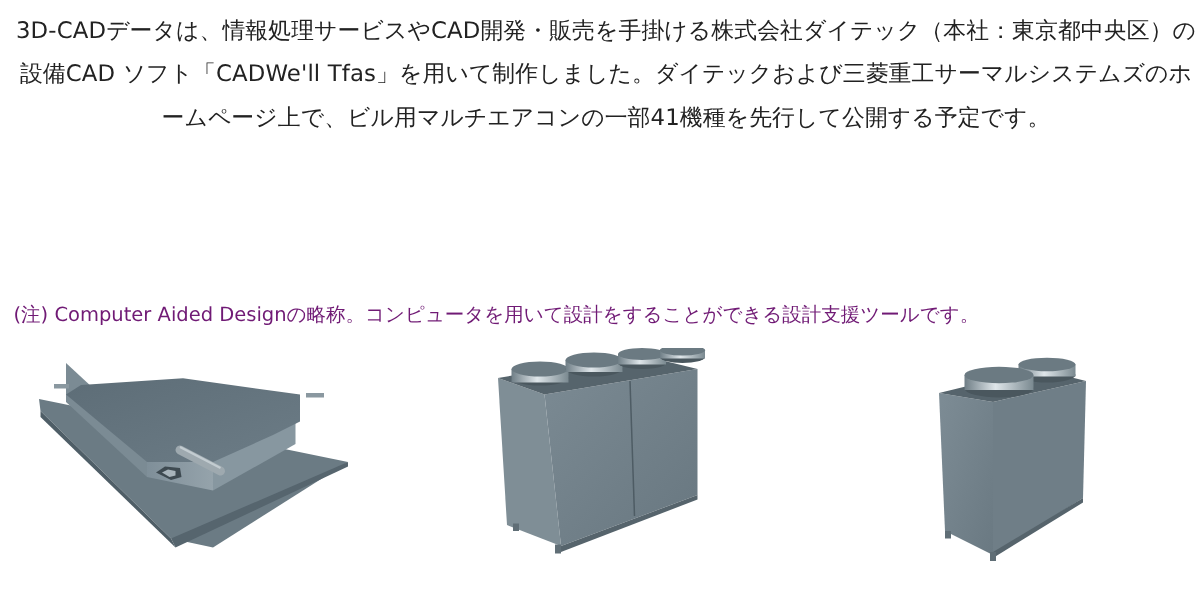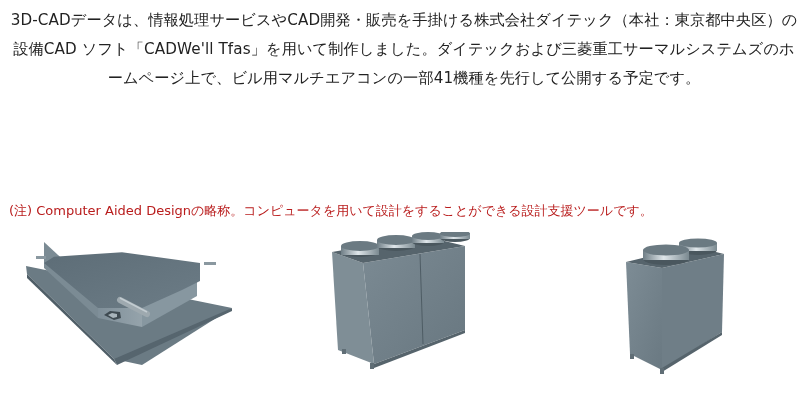--- a/index.html
+++ b/index.html
@@ -16,21 +16,21 @@
       position: absolute; left: 9px; top: 6px; width: 790px; text-align: center;
     }
     .para {
       font-size: 15.2px;
       line-height: 29px;
       letter-spacing: 0.1px;
       word-break: break-all;
     }
     .note {
       position: absolute; left: 9px; top: 199px;
-      font-size: 13px; line-height: 24px; color: #b91c1c;
+      font-size: 13px; line-height: 24px; color: #701a75;
       white-space: nowrap;
     }
     .figures {
       position: absolute; left: 0; top: 232px; width: 800px; height: 168px;
     }
     .figure { position: absolute; top: 0; }
     .figure svg { display: block; }
   </style>
 </head>
 <body>

